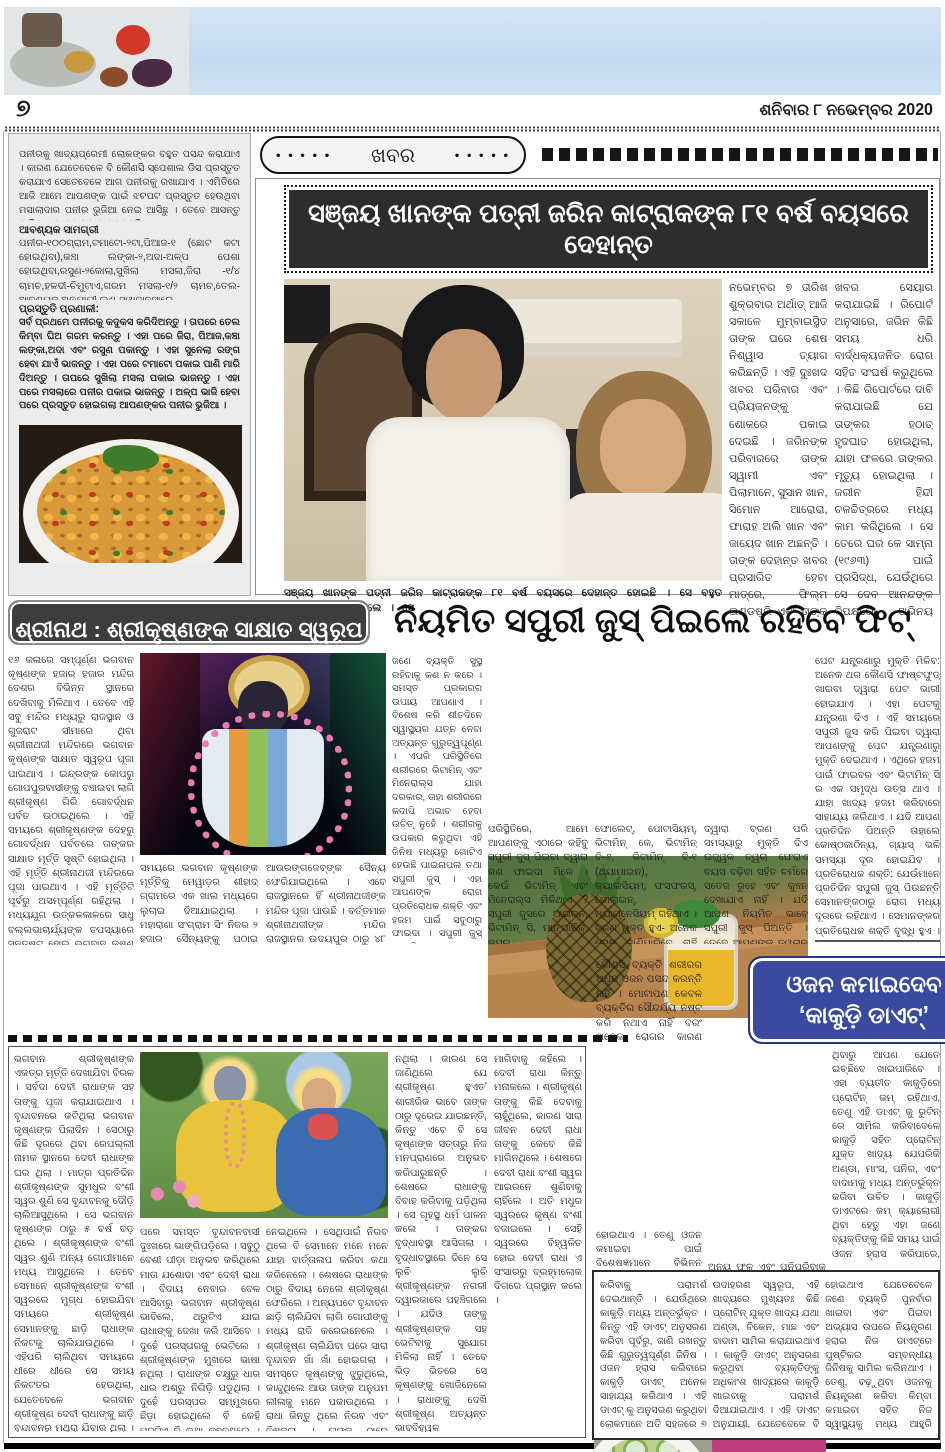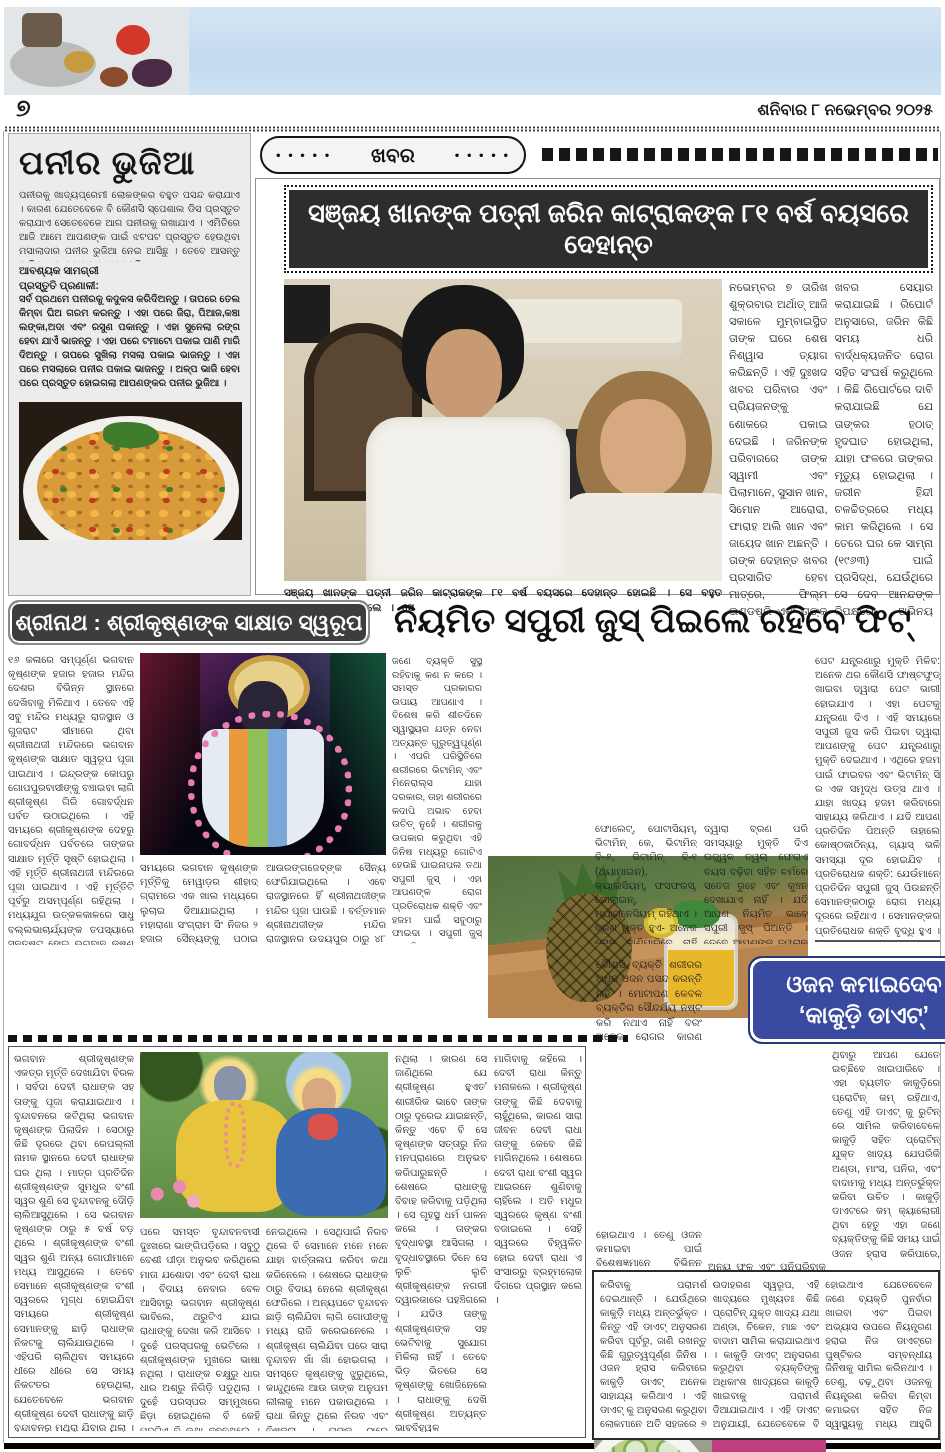--- a/index.html
+++ b/index.html
@@ -14,30 +14,30 @@
     background-size:4px 3px;}
   .dash-bar{background:repeating-linear-gradient(90deg,#161616 0 11px,transparent 11px 17px);}
   .vrail{background:#a8a8a8;width:1px;}
   
   .recipebox{background:#ececec;border:1px solid #ababab;box-sizing:border-box;padding:8px 10px;}
   .recipe-h{font-size:33px;font-weight:bold;color:#161616;letter-spacing:1px;line-height:1.25;}
   
   .pill{border:2px solid #141414;border-radius:19px;background:#f4f4f4;display:flex;
     align-items:center;justify-content:space-between;padding:0 14px;box-sizing:border-box;}
   .pill .dots{font-size:13px;letter-spacing:2px;color:#111;}
-  .pill .lbl{font-size:20px;font-weight:bold;color:#111;}
+  .pill .lbl{font-size:20px;font-weight:normal;color:#111;}
   
   .newsbox{border:1px solid #8f8f8f;box-sizing:border-box;padding:6px;background:#fff;}
   .headline-wrap{border:2px dotted #1a1a1a;padding:3px;background:#fff;}
   .headline-bar{background:#2d2d2d;color:#fff;font-size:26px;font-weight:bold;
     text-align:center;padding:8px 4px;line-height:1.2;}
   .caption{font-size:10.5px;font-weight:bold;text-align:justify;word-spacing:5px;line-height:1.4;}
   
   .darkbox{background:#3d3d3d;border:2px solid #8a8a8a;border-radius:11px;color:#fff;
-    font-size:22px;font-weight:bold;display:flex;align-items:center;justify-content:center;
+    font-size:22px;font-weight:bold;display:flex;align-items:flex-end;justify-content:center;
     box-sizing:border-box;box-shadow:inset 0 0 0 2px #fff;}
   .bigh{font-size:34px;font-weight:bold;color:#101010;line-height:1.25;white-space:nowrap;overflow:hidden;}
   .redbox{background:#e8282c;color:#fff;font-size:40px;font-weight:bold;display:flex;
     align-items:center;justify-content:center;text-shadow:1px 2px 2px rgba(0,0,0,.25);}
   .red-dash{background:repeating-linear-gradient(90deg,#111 0 9px,transparent 9px 15px);}
   .bluebox{background:#3a4aa0;border:2px solid #27367d;border-radius:14px;color:#fff;
     font-size:23px;font-weight:bold;text-align:center;box-sizing:border-box;
     box-shadow:inset 0 0 0 3px #fff;display:flex;flex-direction:column;align-items:center;justify-content:center;line-height:1.35;}
   .bordered{border:2px solid #2a2a2a;box-sizing:border-box;background:#fff;}
   .thinbordered{border:1px solid #555;box-sizing:border-box;background:#fff;}
@@ -77,31 +77,31 @@
       <div class="sh" style="left:18px;top:6px;width:40px;height:34px;background:#6b5a4a;border-radius:6px;"></div>
       <div class="sh" style="left:112px;top:18px;width:34px;height:30px;background:#d2382a;border-radius:50%;"></div>
       <div class="sh" style="left:128px;top:52px;width:40px;height:28px;background:#4a2a44;border-radius:50% 40% 55% 45%;"></div>
       <div class="sh" style="left:60px;top:44px;width:30px;height:22px;background:#c79a3e;border-radius:50%;"></div>
       <div class="sh" style="left:96px;top:60px;width:28px;height:20px;background:#8a4c2c;border-radius:50%;"></div>
     </div>
 
   </div>
 
   <div class="abs" style="left:16px;top:94px;font-size:24px;font-weight:bold;">୭</div>
-  <div class="abs" style="right:12px;top:101px;font-size:16px;font-weight:bold;">ଶନିବାର ୮ ନଭେମ୍ବର ୨୦୨୫</div>
+  <div class="abs" style="right:12px;top:101px;font-size:16px;font-weight:bold;">ଶନିବାର ୮ ନଭେମ୍ବର 2020</div>
   <div class="abs dotted-rule" style="left:4px;top:126px;width:937px;height:6px;"></div>
 
   <div class="abs vrail" style="left:3px;top:131px;height:1312px;"></div>
   <div class="abs vrail" style="left:940px;top:131px;height:1312px;"></div>
   <div class="abs" style="left:4px;top:1443px;width:937px;height:6px;background:#000;"></div>
 
   <div class="abs recipebox" style="left:8px;top:133px;width:243px;height:463px;">
-    <div class="recipe-h">ପନୀର ଭୁଜିଆ</div>
     <div class="txt" style="font-size:9.8px;height:74px;margin-top:5px;">ପନୀରକୁ ଖାଦ୍ୟପ୍ରେମୀ ଲୋକଙ୍କର ବହୁତ ପସନ୍ଦ କରାଯାଏ । କାରଣ ଯେତେବେଳେ ବି କୌଣସି ସ୍ପେଶାଲ ଡିସ ପ୍ରସ୍ତୁତ କରାଯାଏ ସେତେବେଳେ ଆଗ ପନୀରକୁ ରଖାଯାଏ । ଏମିତିରେ ଆଜି ଆମେ ଆପଣଙ୍କ ପାଇଁ ଝଟପଟ ପ୍ରସ୍ତୁତ ହେଉଥିବା ମସାଲାଦାର ପନୀର ଭୁଜିଆ ନେଇ ଆସିଛୁ । ତେବେ ଆସନ୍ତୁ ଜାଣିବା ଏହା ବନାଇବାର ପ୍ରସ୍ତୁତି ।</div>
     <div class="bold" style="font-size:10.5px;margin-top:2px;">ଆବଶ୍ୟକ ସାମଗ୍ରୀ</div>
+    <div class="txt" style="font-size:10px;height:64px;">ପନୀର-୧୦୦ଗ୍ରାମ,ଟମାଟୋ-୨ଟା,ପିଆଜ-୧ (ଛୋଟ କଟା ହୋଇଥିବା),କଞ୍ଚା ଲଙ୍କା-୨,ଅଦା-ଅଳ୍ପ ପେଶା ହୋଇଥିବା,ରସୁଣ-୨କୋଲା,ସୁଖିଲା ମସଲା,ଜିରା -୧/୪ ଚାମଚ,ହଳଦୀ-ଚିମୁଟାଏ,ଗରମ ମସଲା-୧/୨ ଚାମଚ,ତେଲ-ଆବଶ୍ୟକ ଅନୁଯାୟୀ,ଲୁଣ-ସ୍ୱାଦାନୁସାରେ</div>
     <div class="bold" style="font-size:10.5px;margin-top:2px;">ପ୍ରସ୍ତୁତି ପ୍ରଣାଳୀ:</div>
     <div class="txt" style="font-size:9.8px;height:104px;font-weight:bold;">ସର୍ବ ପ୍ରଥମେ ପନୀରକୁ କଦୁକସ କରିଦିଅନ୍ତୁ । ତାପରେ ତେଲ କିମ୍ବା ଘିଅ ଗରମ କରନ୍ତୁ । ଏହା ପରେ ଜିରା, ପିଆଜ,କଞ୍ଚା ଲଙ୍କା,ଅଦା ଏବଂ ରସୁଣ ପକାନ୍ତୁ । ଏହା ସୁନେଲା ରଙ୍ଗ ହେବା ଯାଏଁ ଭାଜନ୍ତୁ । ଏହା ପରେ ଟମାଟୋ ପକାଇ ପାଣି ମାରି ଦିଅନ୍ତୁ । ତାପରେ ସୁଖିଲା ମସଲା ପକାଇ ଭାଜନ୍ତୁ । ଏହା ପରେ ମସଲାରେ ପନୀର ପକାଇ ଭାଜନ୍ତୁ । ଅଳ୍ପ ଭାଜି ହେବା ପରେ ପ୍ରସ୍ତୁତ ହୋଇଗଲା ଆପଣଙ୍କର ପନୀର ଭୁଜିଆ ।</div>
     <div class="ph foodbowl" style="width:223px;height:138px;margin-top:6px;">
       <div class="sh" style="left:4px;top:14px;width:216px;height:150px;background:#f2f0ec;border-radius:50%;"></div>
       <div class="sh food-mix" style="left:18px;top:26px;width:188px;height:118px;border-radius:50%;"></div>
       <div class="sh" style="left:84px;top:20px;width:56px;height:26px;background:#3f7d2c;border-radius:40% 60% 50% 50%;"></div>
     </div>
   </div>
 
   <div class="abs pill" style="left:260px;top:136px;width:266px;height:38px;">
@@ -158,20 +158,21 @@
     <div class="sh" style="left:-10px;bottom:-30px;width:360px;height:120px;background:#b9854e;transform:rotate(-6deg);box-shadow:inset 0 10px 0 #a5733f, inset 0 30px 0 #c6935c;"></div>
     <div class="sh" style="left:70px;top:6px;width:64px;height:38px;background:#3f6b2d;clip-path:polygon(10% 100%,0 20%,28% 65%,38% 0,55% 60%,72% 5%,80% 70%,100% 25%,90% 100%);"></div>
     <div class="sh pinebody" style="left:58px;top:38px;width:86px;height:108px;"></div>
     <div class="sh" style="left:208px;top:96px;width:4px;height:56px;background:#8a8f96;transform:rotate(18deg);"></div>
     <div class="sh" style="left:176px;top:58px;width:74px;height:96px;background:rgba(242,240,233,.9);border-radius:10px;box-shadow:inset 0 0 0 3px rgba(200,198,188,.7);"></div>
     <div class="sh" style="left:180px;top:92px;width:66px;height:58px;background:#e9b72c;border-radius:0 0 8px 8px;"></div>
     <div class="sh" style="left:180px;top:78px;width:66px;height:16px;background:#f3ead0;"></div>
     <div class="sh" style="left:186px;top:44px;width:46px;height:28px;background:#3f8a3a;border-radius:40% 60% 50% 45%;"></div>
     <div class="sh" style="left:156px;top:52px;width:34px;height:30px;background:#e8d252;border-radius:50%;box-shadow:inset 0 0 0 4px #d4ba30;"></div>
   </div>
+  <div class="abs txt" style="left:488px;top:822px;width:100px;height:122px;font-size:10px;">ପରିସ୍ଥିତିରେ, ଆମେ ଆପଣଙ୍କୁ ଏଠାରେ କହିବୁ ସପୁରୀ ଜୁସ୍ ପିଇବା ଦ୍ୱାରା କଣ ଫାଇଦା ମିଳେ । କେଉଁ ଭିଟାମିନ୍ ଏବଂ ମିନେରାଲ୍ସ ମିଳିଥାଏ ? ସପୁରୀ ଜୁସରେ ଆଇରନ, ଭିଟାମିନ୍ ସି, ମାଙ୍ଗାନିକ୍, କପର,</div>
   <div class="abs txt" style="left:595px;top:822px;width:102px;height:122px;font-size:10px;">ଫୋଲେଟ୍, ପୋଟାସିୟମ୍, ଭିଟାମିନ୍ କେ, ଭିଟାମିନ୍ ବି-୬, ଭିଟାମିନ୍ ବି-୧ (ଥ୍ୟାମାଇନ), କ୍ୟାଲସିୟମ୍, ଫସଫରସ୍, କୋଲାଇନ୍, ମ୍ୟାଗ୍ନେସିୟମ୍ ରହିଥାଏ । ବ୍ରଣ ମୁକ୍ତ ହୁଏ- ଅନେକ ଲୋକ ଜାଣିପାରିବେ ନାହିଁ ଯେ ସପୁରୀ ରସ ପିଇବା</div>
   <div class="abs txt" style="left:704px;top:822px;width:104px;height:122px;font-size:10px;">ଦ୍ୱାରା ବ୍ରଣ ପରି ସମସ୍ୟାରୁ ମୁକ୍ତି ଦିଏ ଉଜ୍ଜ୍ୱଳ ତ୍ୱଚା ଫେରାଏ ବୟସ ବଢ଼ିବା ସହିତ ଚର୍ମରେ ସତେଜ ରୁହେ ଏବଂ କୁଞ୍ଚନ ଦେଖାଯାଏ ନାହିଁ । ଯଦି ଆପଣ ନିୟମିତ ଭାବେ ସପୁରୀ ଜୁସ୍ ପିଅନ୍ତି । ତେବେ ଆପଣଙ୍କ ତ୍ୱଚାକୁ ସୁସ୍ଥ କୋମଳ ରଖିବ ।</div>
   <div class="abs txt" style="left:815px;top:654px;width:125px;height:286px;font-size:10px;border-bottom:2px solid #555;">ପେଟ ଯନ୍ତ୍ରଣାରୁ ମୁକ୍ତି ମିଳିବ: ଅନେକ ଥର କୌଣସି ଫାଷ୍ଟଫୁଡ୍ ଖାଇବା ଦ୍ୱାରା ପେଟ ଭାରୀ ହୋଇଯାଏ । ଏହା ପେଟକୁ ଯନ୍ତ୍ରଣା ଦିଏ । ଏହି ସମୟରେ ସପୁରୀ ଜୁସ କରି ପିଇବା ଦ୍ୱାରା ଆପଣଙ୍କୁ ପେଟ ଯନ୍ତ୍ରଣାରୁ ମୁକ୍ତି ଦେଇଥାଏ । ଏଥିରେ ହଜମ ପାଇଁ ଫାଇବର ଏବଂ ଭିଟାମିନ୍ ସି ର ଏକ ସମୃଦ୍ଧ ଉତ୍ସ ଥାଏ । ଯାହା ଖାଦ୍ୟ ହଜମ କରିବାରେ ସାହାଯ୍ୟ କରିଥାଏ । ଯଦି ଆପଣ ପ୍ରତିଦିନ ପିଅନ୍ତି ତାହାଲେ କୋଷ୍ଠକାଠିନ୍ୟ, ଗ୍ୟାସ୍ ଭଳି ସମସ୍ୟା ଦୂର ହୋଇଯିବ । ପ୍ରତିରୋଧକ ଶକ୍ତି: ଯେଉଁମାନେ ପ୍ରତିଦିନ ସପୁରୀ ଜୁସ୍ ପିଉଛନ୍ତି ସେମାନଙ୍କଠାରୁ ରୋଗ ମଧ୍ୟ ଦୂରରେ ରହିଥାଏ । ସେମାନଙ୍କର ପ୍ରତିରୋଧକ ଶକ୍ତି ବୃଦ୍ଧି ହୁଏ । ଏହା ଅନେକ ରୋଗକୁ ମଧ୍ୟ ରହିଥାଏ ।</div>
 
   <div class="abs red-dash" style="left:8px;top:1035px;width:620px;height:7px;"></div>
   <div class="abs thinbordered" style="left:8px;top:1046px;width:578px;height:392px;">
     <div class="abs txt" style="left:5px;top:5px;width:120px;height:380px;font-size:10px;">ଭଗବାନ ଶ୍ରୀକୃଷ୍ଣଙ୍କ ଏକତ୍ର ମୂର୍ତ୍ତି ଦେଖାଯିବା ବିରଳ । ସର୍ବଦା ଦେବୀ ରାଧାଙ୍କ ସହ ତାଙ୍କୁ ପୂଜା କରାଯାଇଥାଏ । ବୃନ୍ଦାବନରେ କଟିଥିଲା ଭଗବାନ କୃଷ୍ଣଙ୍କ ପିଲାଦିନ । ସେଠାରୁ କିଛି ଦୂରରେ ଥିବା ରେପଲ୍ଲୀ ନାମକ ସ୍ଥାନରେ ଦେବୀ ରାଧାଙ୍କ ଘର ଥିଲା । ମାତ୍ର ପ୍ରତିଦିନ ଶ୍ରୀକୃଷ୍ଣଙ୍କ ସୁମଧୁର ବଂଶୀ ସ୍ୱର ଶୁଣି ସେ ବୃନ୍ଦାବନକୁ ଦୌଡ଼ି ଚାଲିଆସୁଥିଲେ । ସେ ଭଗବାନ କୃଷ୍ଣଙ୍କ ଠାରୁ ୫ ବର୍ଷ ବଡ଼ ଥିଲେ । ଶ୍ରୀକୃଷ୍ଣଙ୍କ ବଂଶୀ ସ୍ୱର ଶୁଣି ଅନ୍ୟ ଗୋପୀମାନେ ମଧ୍ୟ ଆସୁଥିଲେ । ତେବେ ସେମାନେ ଶ୍ରୀକୃଷ୍ଣଙ୍କ ବଂଶୀ ସ୍ୱରରେ ମୁଗ୍ଧ ହୋଇଯିବା ସମୟରେ ଶ୍ରୀକୃଷ୍ଣ ସେମାନଙ୍କୁ ଛାଡ଼ି ରାଧାଙ୍କ ନିକଟକୁ ଚାଲିଯାଉଥିଲେ । ଏହିପରି ଚାଲିଥିବା ସମୟରେ ଧୀରେ ଧୀରେ ସେ ସମୟ ନିକଟତର ହେଉଥିଲା, ଯେତେବେଳେ ଭଗବାନ ଶ୍ରୀକୃଷ୍ଣ ଦେବୀ ରାଧାଙ୍କୁ ଛାଡ଼ି ବୃନ୍ଦାବନରୁ ମଥୁରା ଯିବାର ଥିଲା । ମାମୁ କଂସର ଆମନ୍ତ୍ରଣକ୍ରମେ କୃଷ୍ଣ-ବଳରାମ ମଥୁରା ବାହାରିଲେ । ଏହି ଖବର ଶୁଣିବା</div>
     <div class="abs ph rkbg" style="left:131px;top:5px;width:248px;height:166px;">
       <div class="sh" style="left:58px;top:2px;width:62px;height:62px;background:radial-gradient(circle,#f6dd85 0 55%,rgba(246,221,133,0) 70%);border-radius:50%;"></div>
       <div class="sh" style="left:150px;top:12px;width:56px;height:56px;background:radial-gradient(circle,#f6dd85 0 55%,rgba(246,221,133,0) 70%);border-radius:50%;"></div>

